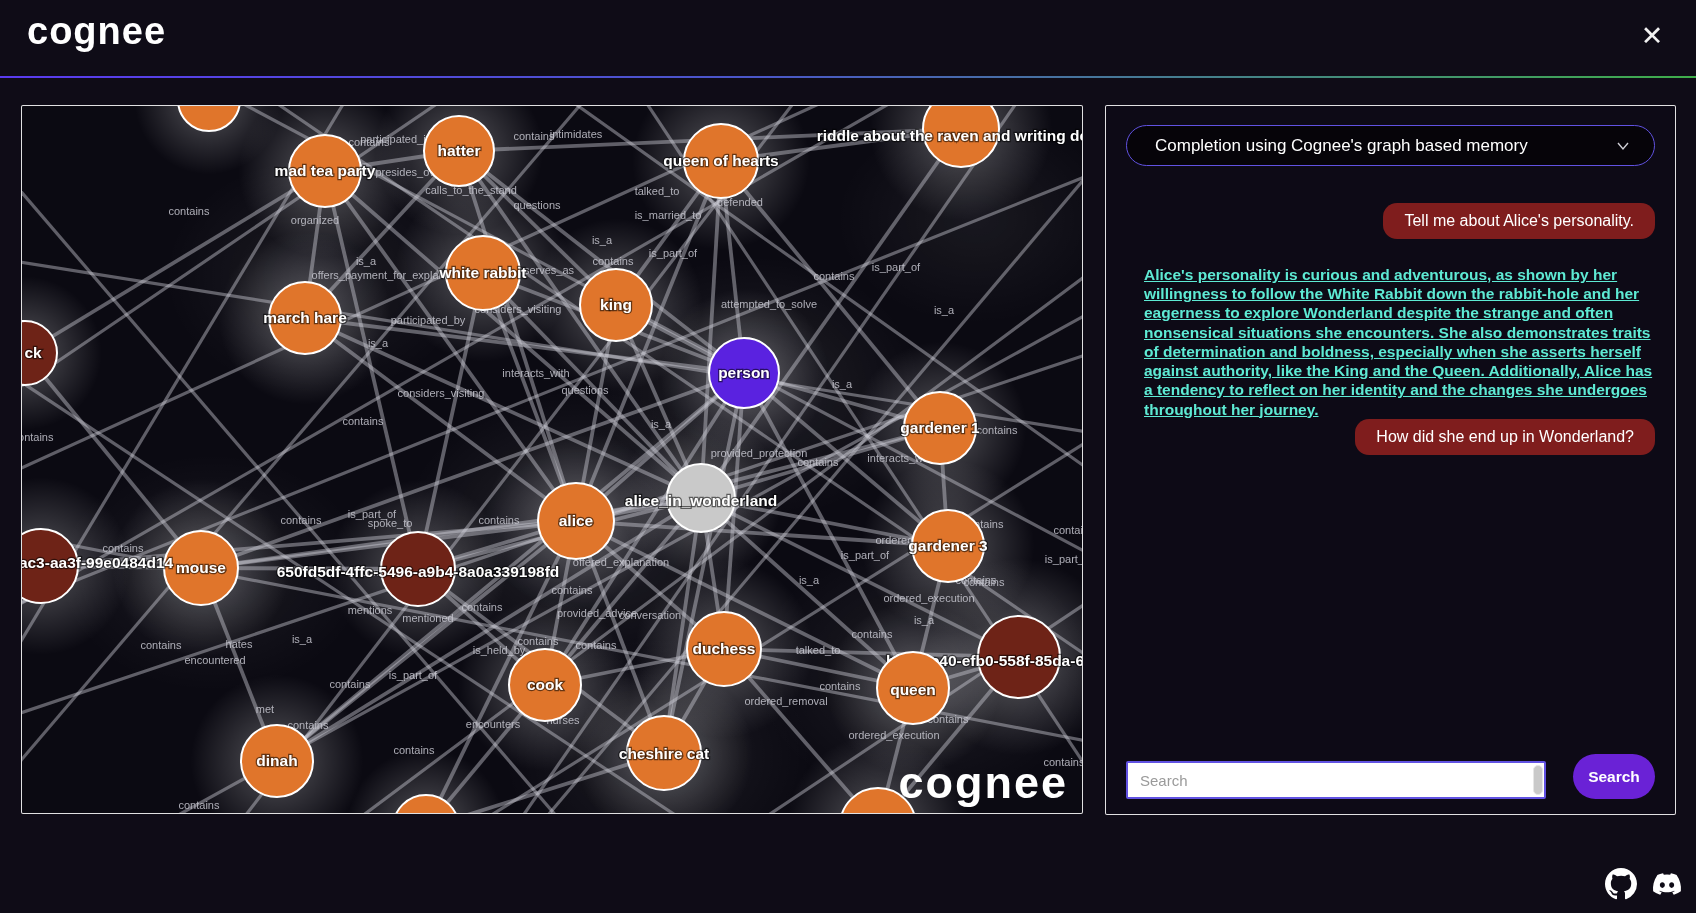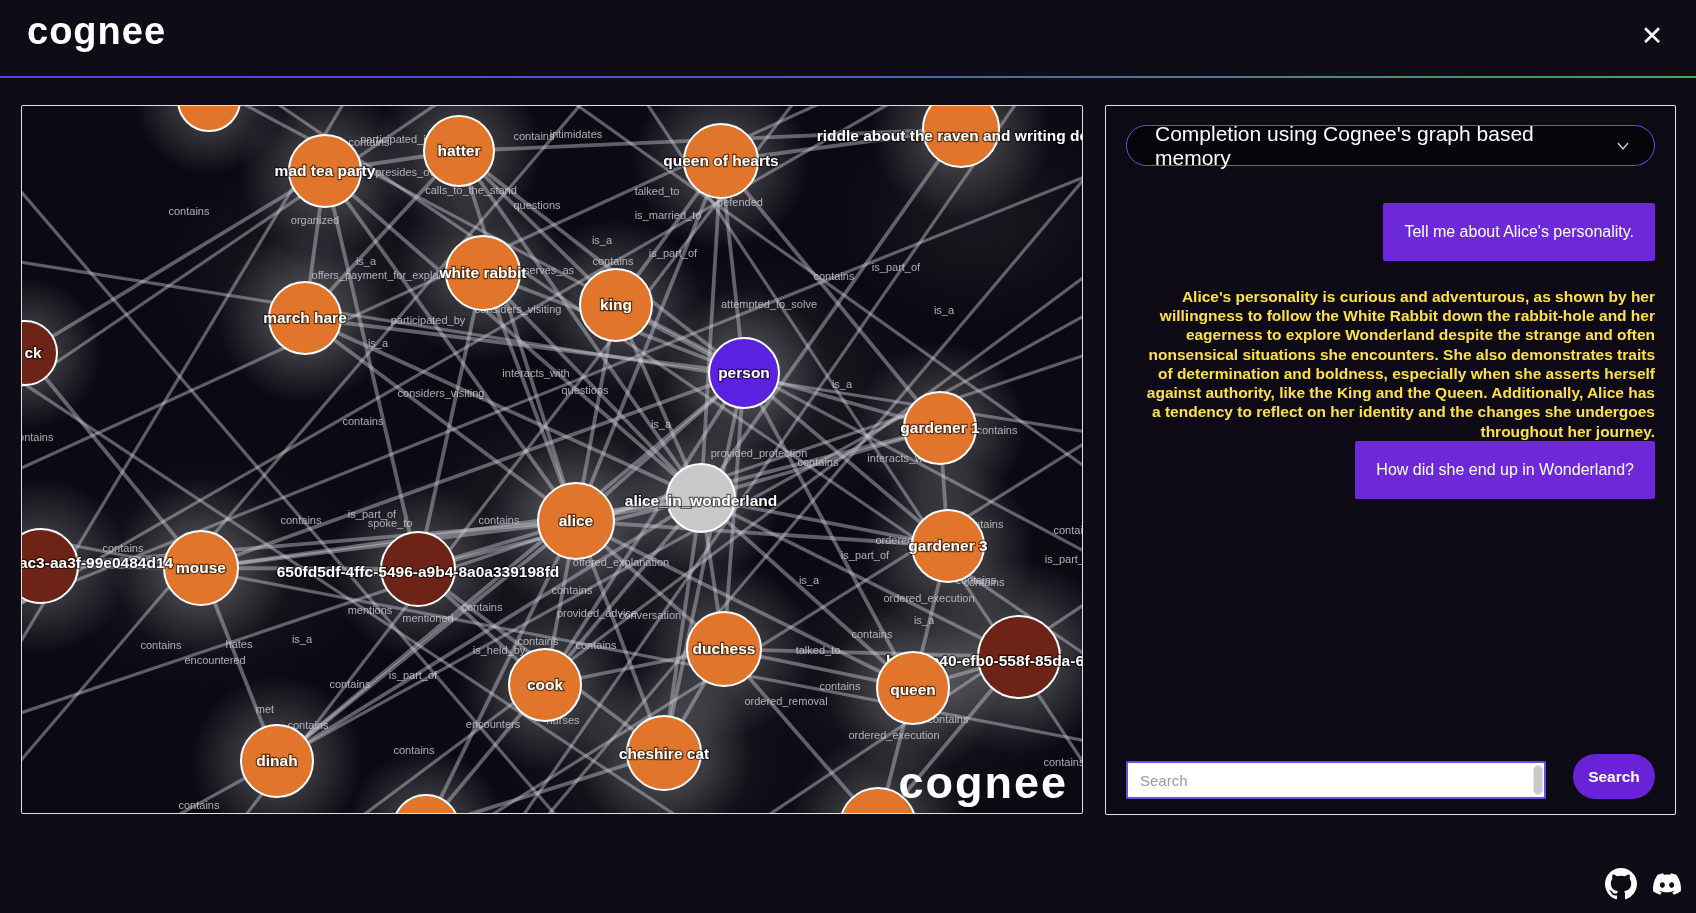--- a/index.html
+++ b/index.html
@@ -26,28 +26,28 @@
       radial-gradient(200px 150px at 90% 16%, rgba(255,255,255,0.06), transparent 70%),
       #0b0a12; }
   .graph-svg { position:absolute; left:0; top:0; }
   .graph-watermark { position:absolute; right:14px; bottom:4px; color:#fff; font-size:45px;
     font-weight:bold; letter-spacing:2px; }
   
   .chat-panel { position:absolute; left:1105px; top:105px; width:571px; height:710px;
     border:1px solid rgba(255,255,255,0.88); border-radius:2px; background:#0d0a16;
     display:flex; flex-direction:column; padding:19px 20px 15px 20px; }
   .mode-select { position:relative; height:41px; border:1px solid #6152e2; border-radius:21px;
-    background:#060409; color:#fff; font-size:21px; display:flex; align-items:center;
+    background:#060409; color:#fff; font-size:17px; display:flex; align-items:center;
     padding:0 40px 0 28px; cursor:pointer; }
   .mode-select .chev { position:absolute; right:24px; top:13px; }
   .messages { display:flex; flex-direction:column; margin-top:37px; }
-  .bubble { align-self:flex-end; background:#6d28d9; color:#fff; font-size:16px;
-    border-radius:2px; padding:20px 21px; }
-  .answer { color:#fde047; font-size:15.5px; line-height:1.24; text-align:right;
-    font-weight:600; margin-top:26px; padding-left:18px; }
+  .bubble { align-self:flex-end; background:#7f1d1d; color:#fff; font-size:16px;
+    border-radius:14px; padding:9px 21px; }
+  .answer { color:#5eead4; font-size:15.5px; line-height:1.24; 
+    font-weight:600; margin-top:26px; padding-left:18px;text-decoration:underline; }
   .bubble + .answer { margin-top:26px; }
   .answer + .bubble { }
   .search-row { margin-top:auto; display:flex; align-items:flex-end; gap:27px; }
   .search-box { position:relative; flex:1; height:38px; }
   .search-input { width:100%; height:38px; background:#fff; border:2px solid #6152e2;
     border-radius:2px; font-size:15px; color:#333; padding:0 24px 0 12px;
     font-family:"Liberation Sans", sans-serif; }
   .search-input::placeholder { color:#9a9a9a; }
   .search-scrollbar { position:absolute; right:3px; top:4px; width:10px; height:30px;
     background:#c9c9c9; border-radius:5px; border:1px solid #e6e6e6; cursor:pointer; }

